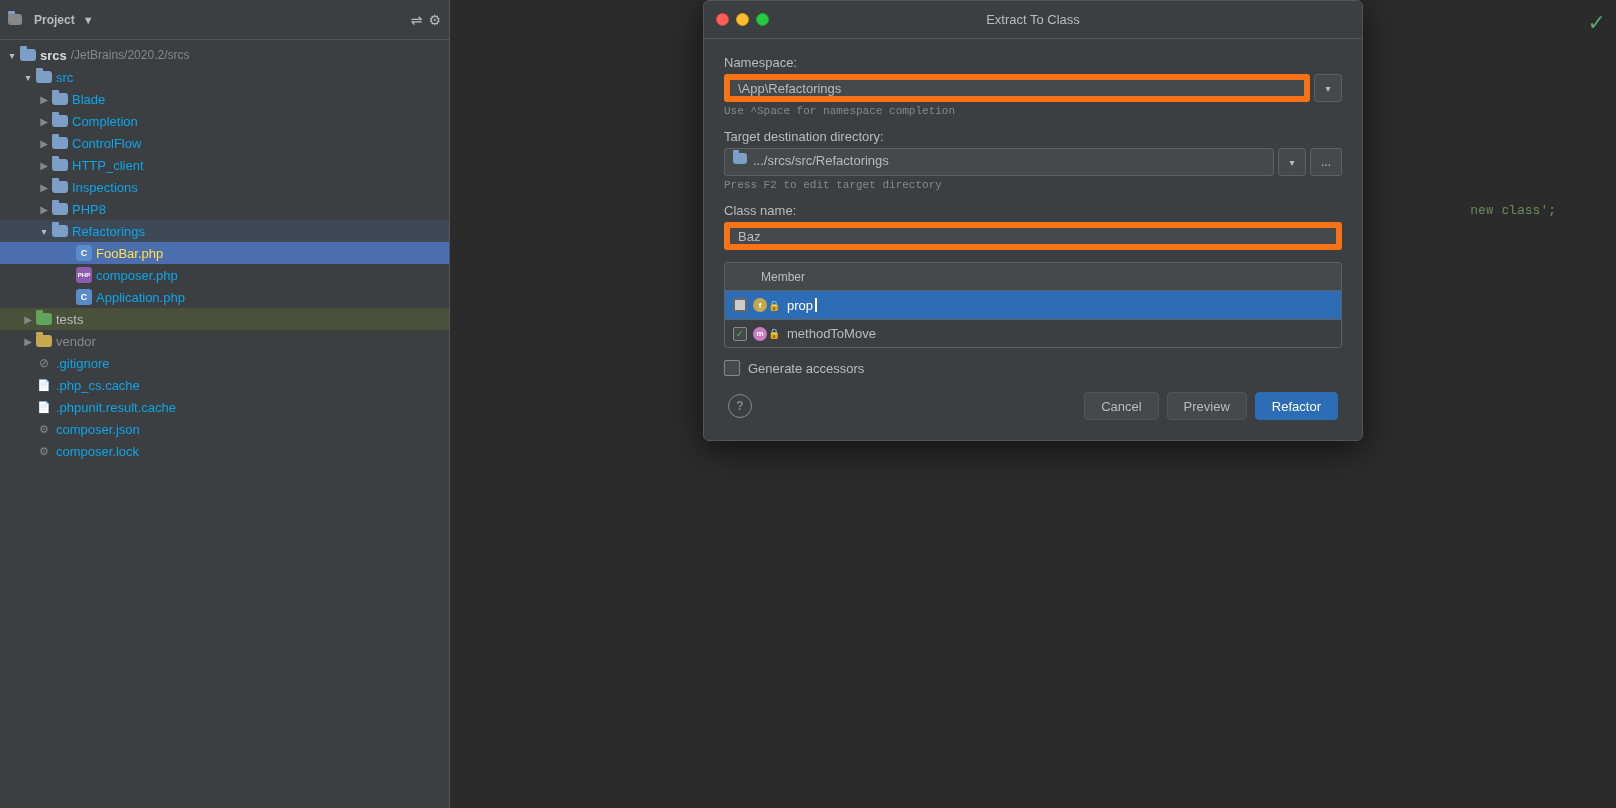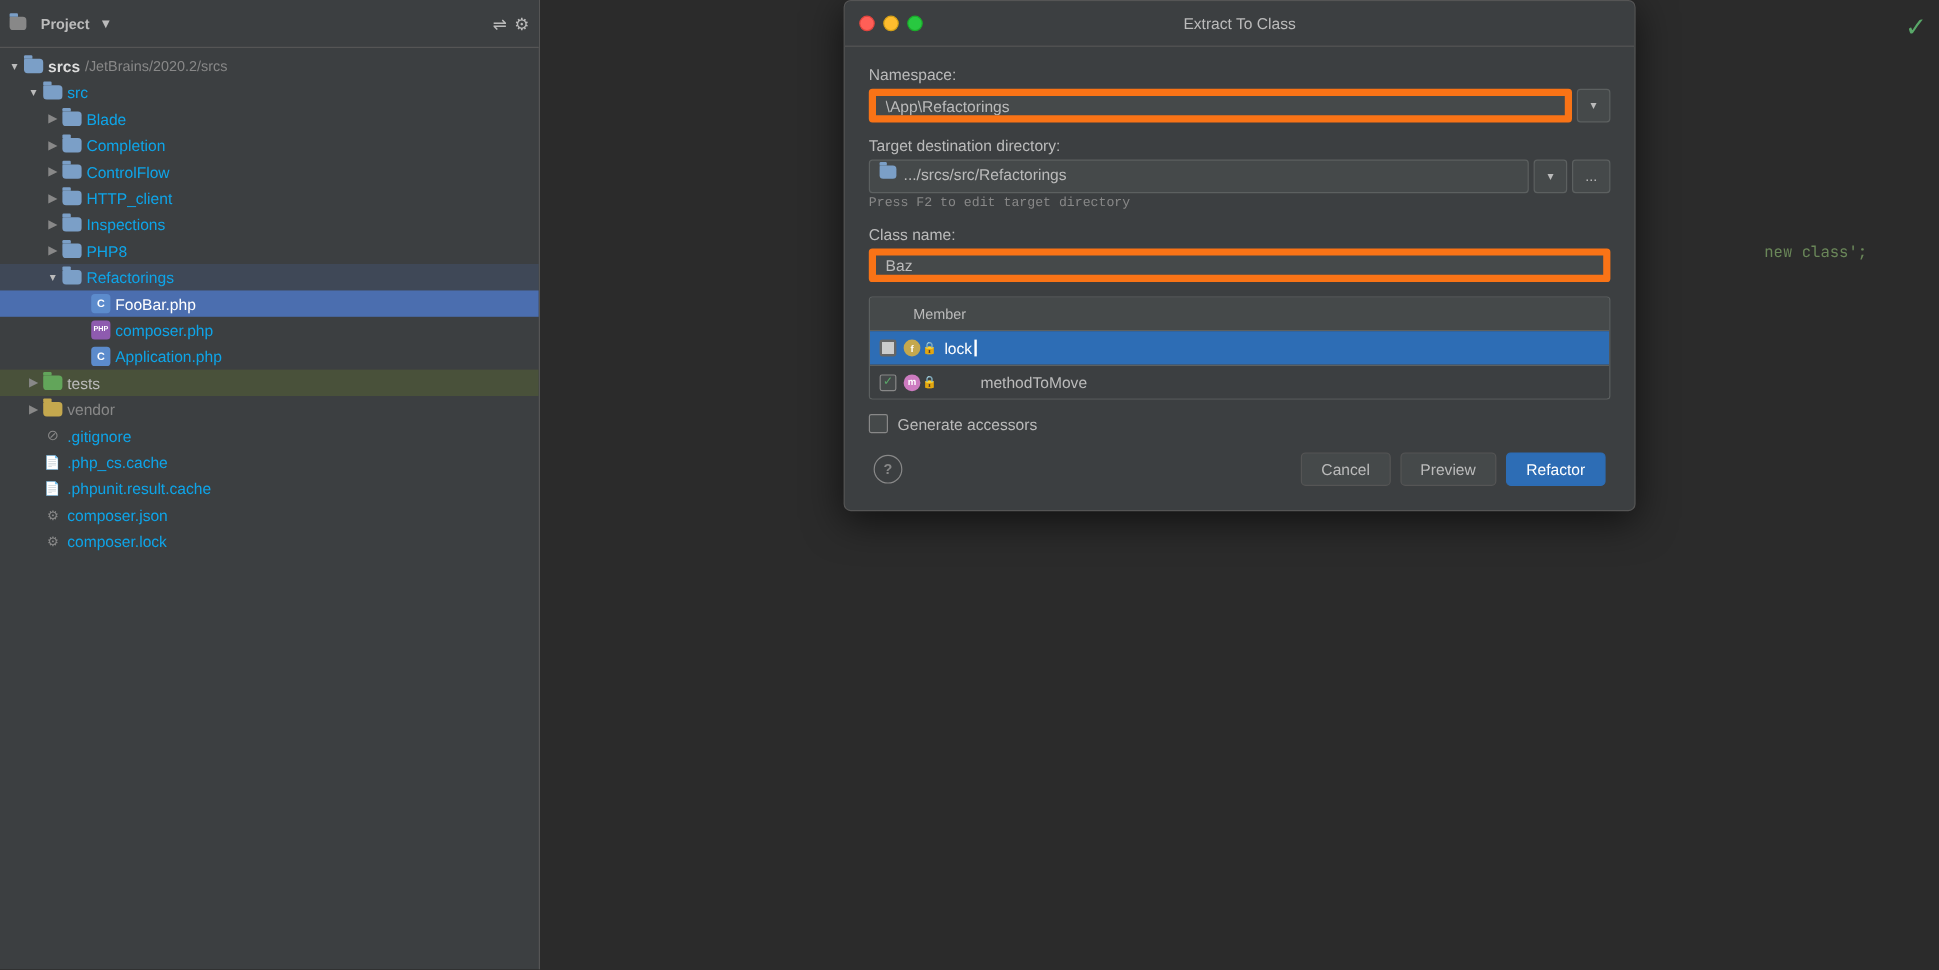--- a/index.html
+++ b/index.html
@@ -516,21 +516,20 @@
       flex-shrink: 0;
     }
 
     .member-name {
       font-size: 13px;
       color: #fff;
     }
 
     .member-name.unselected {
       color: #bbb;
-      margin-left: 30px;
     }
 
     @keyframes blink {
       50% { opacity: 0; }
     }
 
     .generate-row {
       display: flex;
       align-items: center;
       gap: 8px;
@@ -666,21 +665,21 @@
 
     <div class="tree-item" style="padding-left:36px; background:#4b6eaf33;">
       <span class="tree-arrow open">▾</span>
       <span class="folder-icon"></span>
       <span class="tree-label">Refactorings</span>
     </div>
 
     <div class="tree-item selected" style="padding-left:60px;">
       <span class="tree-arrow" style="visibility:hidden;">▶</span>
       <span class="file-icon-c">C</span>
-      <span class="tree-label" style="color:#ffffff;">FooBar.php</span>
+      <span class="tree-label" style="color:#fde047;">FooBar.php</span>
     </div>
 
     <div class="tree-item" style="padding-left:60px;">
       <span class="tree-arrow" style="visibility:hidden;">▶</span>
       <span class="file-icon-php" style="font-size:6px;">PHP</span>
       <span class="tree-label">composer.php</span>
     </div>
 
     <div class="tree-item" style="padding-left:60px;">
       <span class="tree-arrow" style="visibility:hidden;">▶</span>
@@ -758,20 +757,21 @@
       </div>
 
       <div class="dialog-body">
 
         <div class="form-group">
           <label class="form-label">Namespace:</label>
           <div class="input-row">
             <input class="text-input" type="text" style="flex: 1 1 0%;" value="\App\Refactorings">
             <div class="dropdown-btn">▾</div>
           </div>
+          <div class="form-hint">Use ^Space for namespace completion</div>
         </div>
 
         <div class="form-group">
           <label class="form-label">Target destination directory:</label>
           <div class="dir-input-row">
             <div class="dir-input" style="flex:1; border:1px solid #5c6060; border-radius:3px; background:#45494a; padding:4px 8px; height:28px; display:flex; align-items:flex-start; gap:6px;">
               <div class="dir-folder-icon"></div>
               <span style="color:#bbb; font-size:13px;">.../srcs/src/Refactorings</span>
             </div>
             <div class="dropdown-btn">▾</div>
@@ -793,21 +793,21 @@
               <div class="col-member">Member</div>
             </div>
 
             <div class="member-row selected">
               <div class="check-box cursor-box" style="border:2px solid #666; background:#ccc; position:relative; overflow:hidden; flex-shrink:0; width:14px; height:14px;">
               </div>
               <div class="member-icons">
                 <span class="member-icon-f">f</span>
                 <span class="member-icon-lock" style="color:#62a55a;">🔒</span>
               </div>
-              <span class="member-name">lock</span>
+              <span class="member-name">prop</span>
               <span style="display:inline-block;width:2px;height:14px;background:#fff;margin-left:2px;"></span>
             </div>
 
             <div class="member-row member-row-border">
               <div class="check-box checked"></div>
               <div class="member-icons">
                 <span class="member-icon-m">m</span>
                 <span class="member-icon-lock" style="color:#62a55a;font-size:10px;">🔒</span>
               </div>
               <span class="member-name unselected">methodToMove</span>

